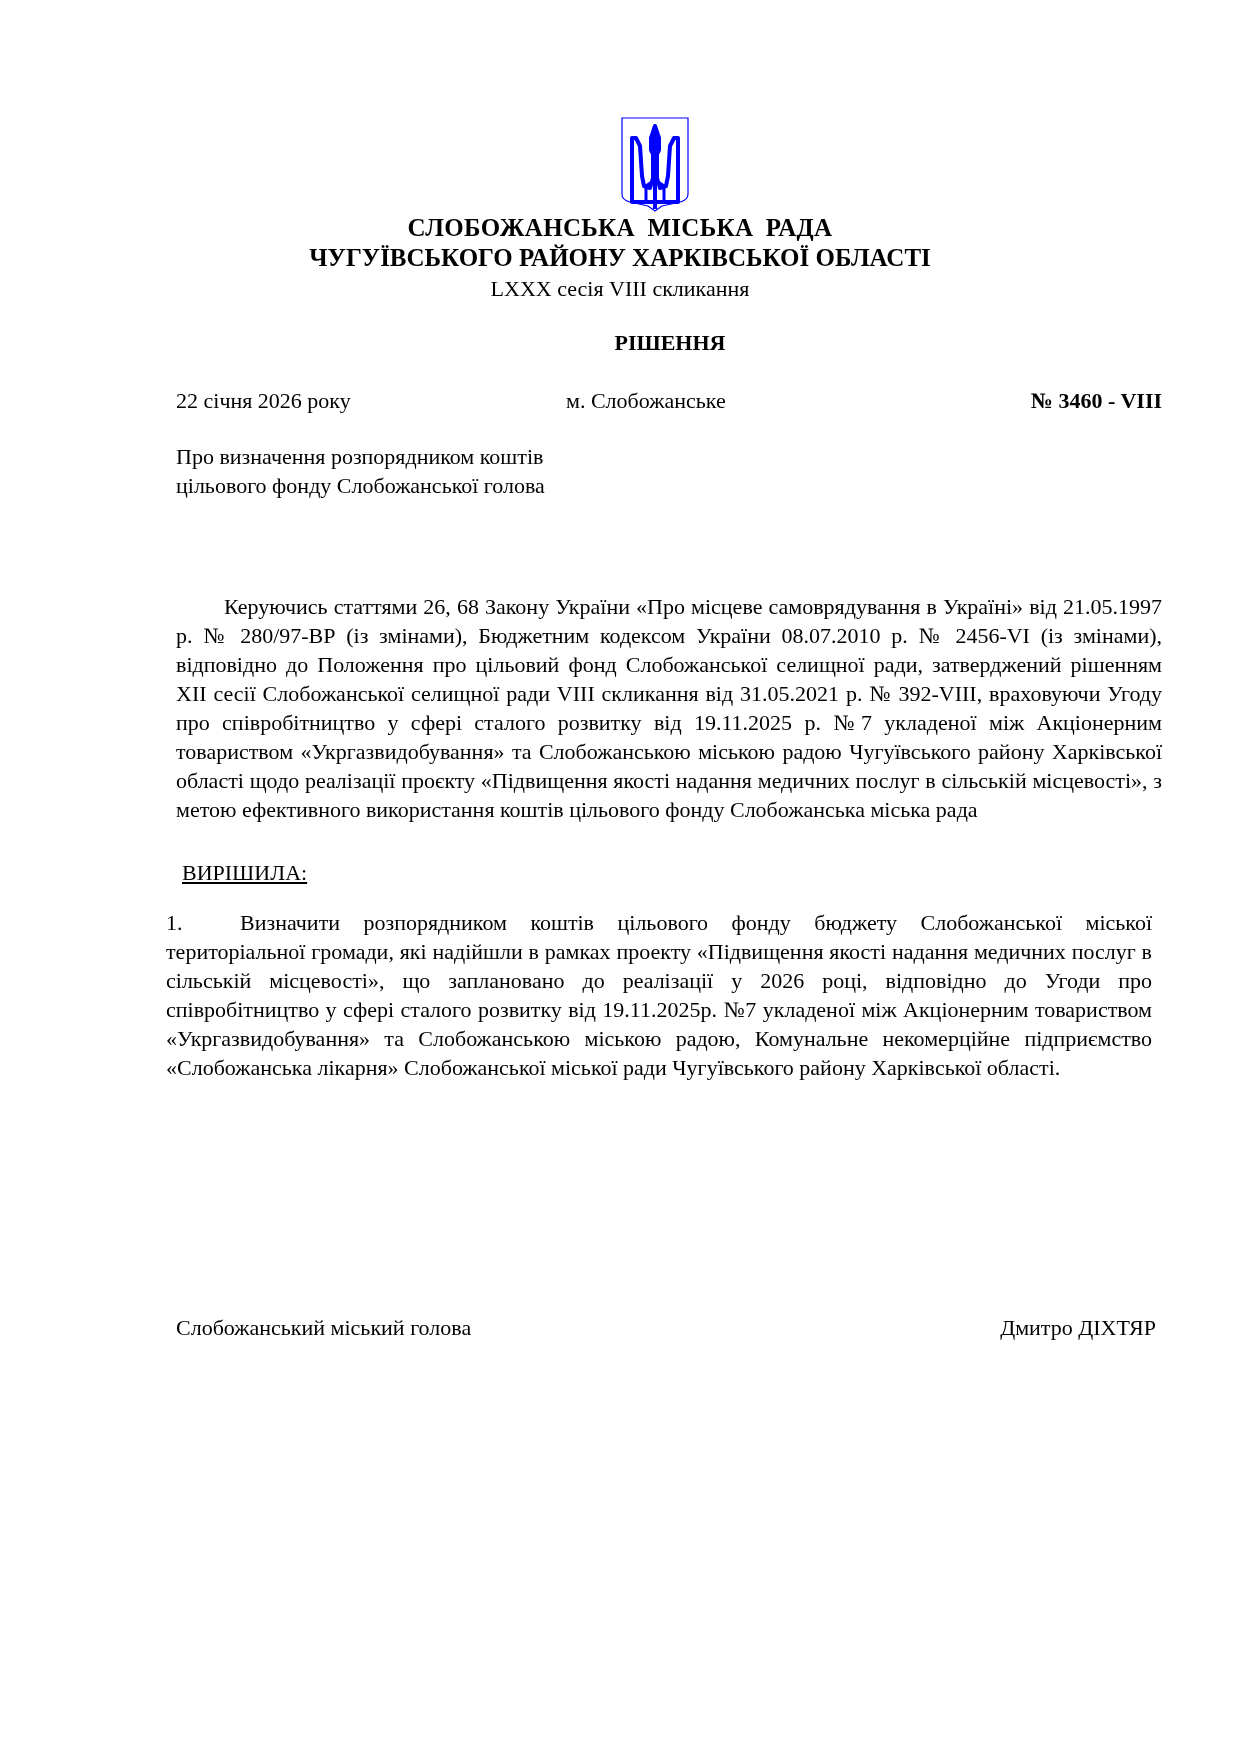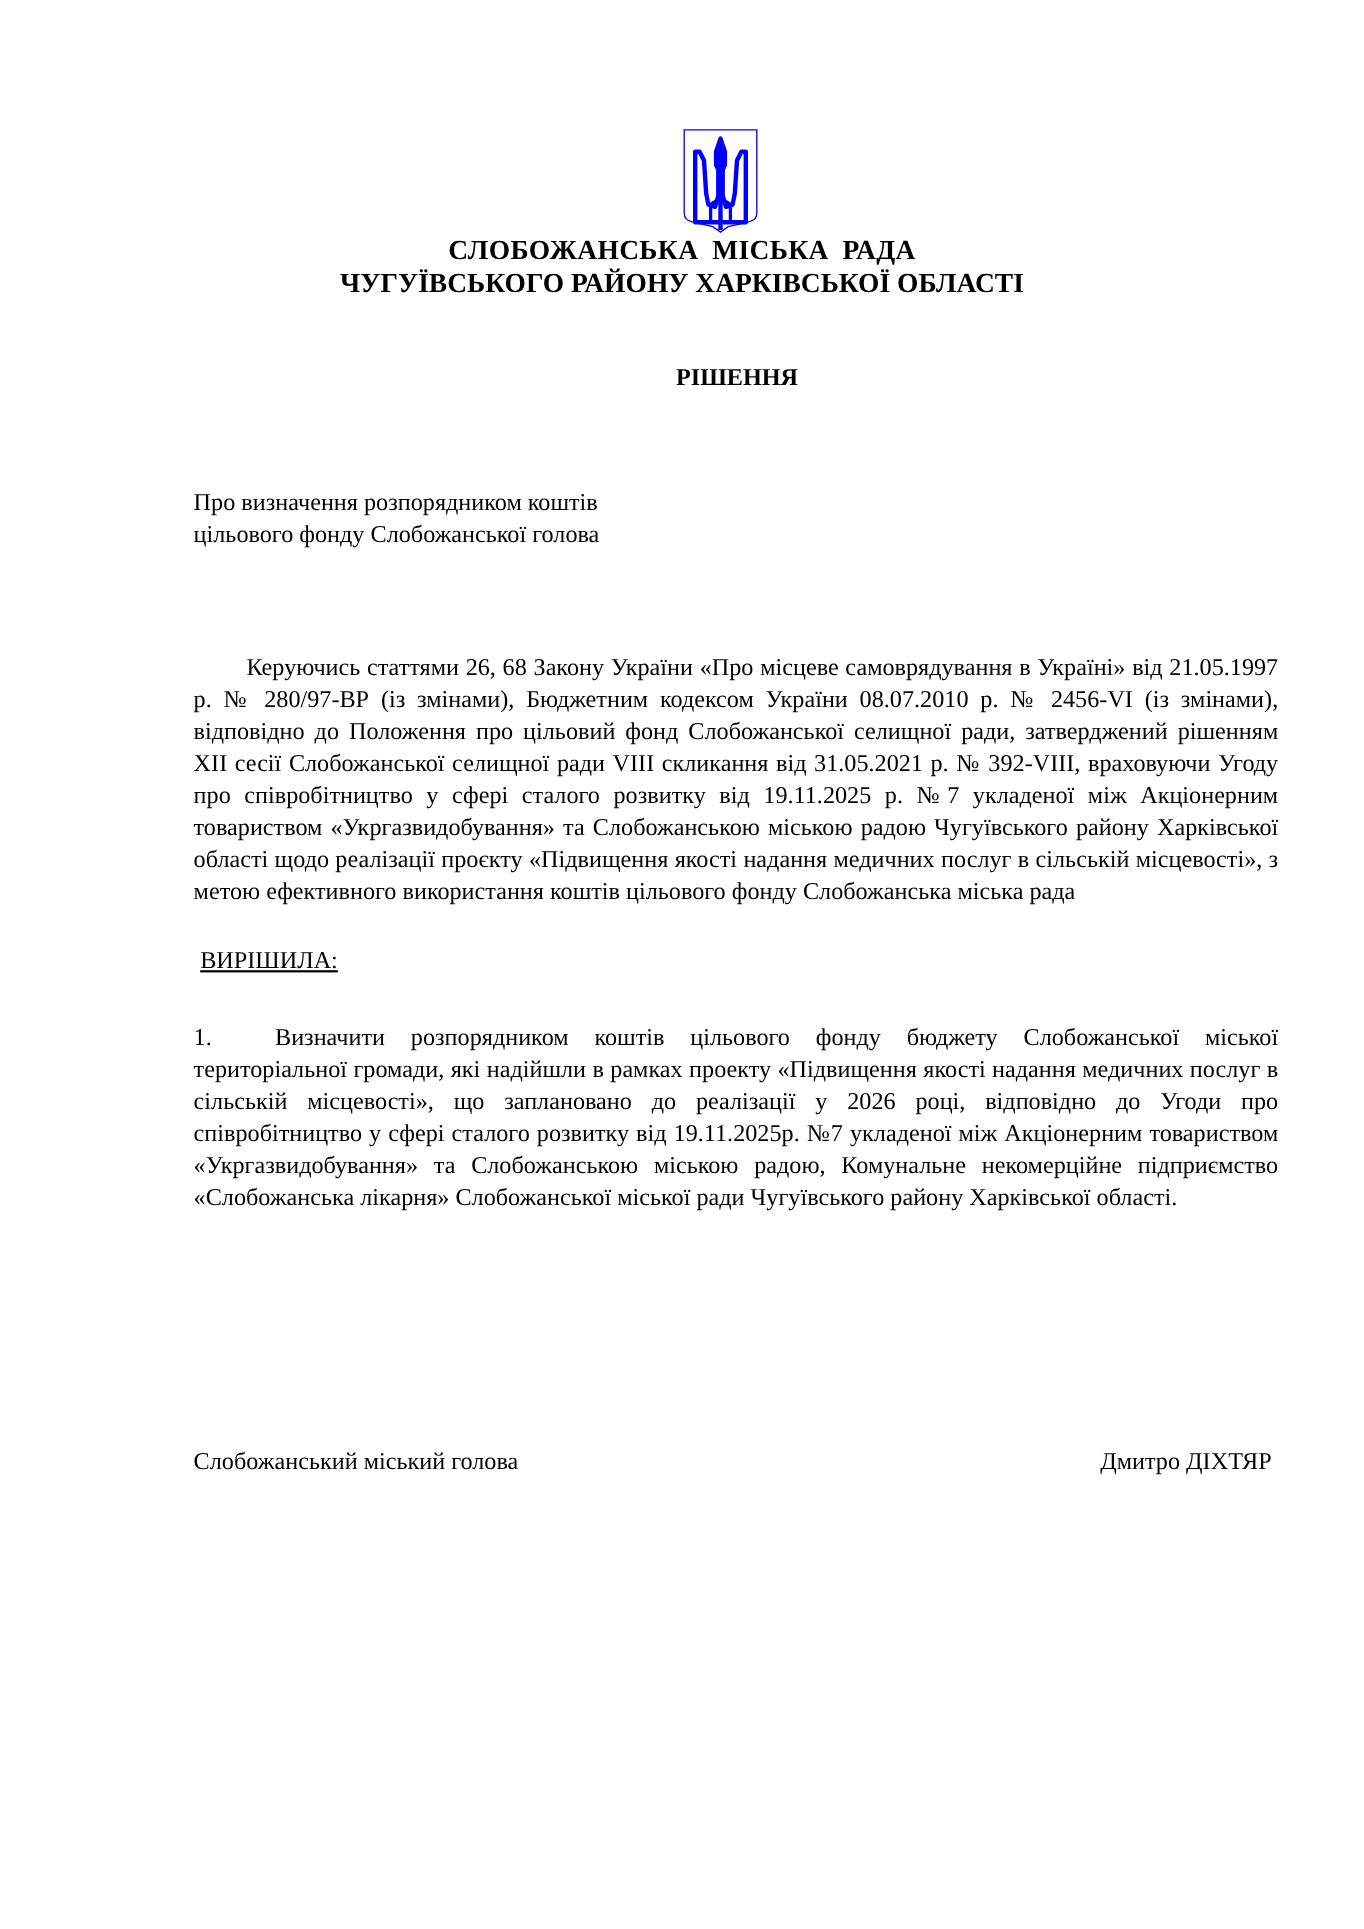--- a/index.html
+++ b/index.html
@@ -13,21 +13,21 @@
   .hdr3 { top: 276px; font-size: 22px; }
   .decision { position: absolute; top: 330px; left: 0; width: 1340px; text-align: center; font-size: 22px; font-weight: bold; }
   .meta { position: absolute; top: 388px; left: 176px; width: 986px; height: 30px; font-size: 22px; }
   .meta .date { position: absolute; left: 0; }
   .meta .place { position: absolute; left: 390px; }
   .meta .num { position: absolute; right: 0; font-weight: bold; }
   .subject { position: absolute; top: 442px; left: 176px; width: 520px; font-size: 22px; font-weight: normal; line-height: 29px; }
   .body { position: absolute; left: 176px; width: 986px; font-size: 22px; line-height: 29px; text-align: justify; }
   .p1 { top: 592px; text-indent: 48px; }
   .resolved { position: absolute; top: 860px; left: 182px; font-size: 22px; text-decoration: underline; }
-  .items { position: absolute; top: 908px; left: 176px; width: 986px; font-size: 22px; line-height: 29px; text-align: justify; margin-top: 20px; }
+  .items { position: absolute; top: 908px; left: 166px; width: 986px; font-size: 22px; line-height: 29px; text-align: justify; }
   .items .item { margin: 0; }
   .items .item .n { display: inline-block; width: 74px; }
   .items .item.i2 .n { width: 56px; }
   .sign { position: absolute; top: 1315px; left: 176px; width: 980px; font-size: 22px; }
   .sign .who { position: absolute; left: 0; }
   .sign .name { position: absolute; right: 0; }
 </style>
 </head>
 <body>
 
@@ -38,23 +38,29 @@
       <path d="M2 2 H68 V78 Q68 84 60 86 L42 90 L35 95 L28 90 L10 86 Q2 84 2 78 Z" fill="none" stroke="#0000ff" stroke-width="1.2"></path>
       <path d="M35 10 L31 22 L31 34 L33 38 L33 62 L30 72 L24 70 L22 60 L20 30 L16 22 L12 22 L12 86 L58 86 L58 22 L54 22 L50 30 L48 60 L46 70 L40 72 L37 62 L37 38 L39 34 L39 22 Z" fill="none" stroke="#0000ff" stroke-width="4" stroke-linejoin="round"></path>
       <path d="M35 12 L32 22 L32 36 L35 40 L38 36 L38 22 Z" fill="#0000ff"></path>
       <path d="M26 70 Q35 62 44 70 L44 86 L26 86 Z" fill="none" stroke="#0000ff" stroke-width="3"></path>
       <line x1="35" y1="62" x2="35" y2="93" stroke="#0000ff" stroke-width="4"></line>
     </svg>
   </div>
 
   <div class="hdr hdr1">СЛОБОЖАНСЬКА  МІСЬКА  РАДА</div>
   <div class="hdr hdr2">ЧУГУЇВСЬКОГО РАЙОНУ ХАРКІВСЬКОЇ ОБЛАСТІ</div>
+  <div class="hdr hdr3">LXXX сесія VIII скликання</div>
 
   <div class="decision">РІШЕННЯ</div>
 
+  <div class="meta">
+    <span class="date">22 січня 2026 року</span>
+    <span class="place">м. Слобожанське</span>
+    <span class="num">№ 3460 - VIII</span>
+  </div>
 
   <div class="subject">
     <div>Про визначення розпорядником коштів</div>
     <div>цільового фонду Слобожанської голова</div>
   </div>
 
   <div class="body p1">Керуючись статтями 26, 68 Закону України «Про місцеве самоврядування в Україні» від 21.05.1997 р. № 280/97-ВР (із змінами), Бюджетним кодексом України 08.07.2010 р. № 2456-VI (із змінами), відповідно до Положення  про цільовий фонд Слобожанської селищної ради, затверджений рішенням XII сесії Слобожанської селищної ради VIII скликання від 31.05.2021 р. № 392-VIII,  враховуючи Угоду  про співробітництво у сфері сталого розвитку від 19.11.2025 р. №7 укладеної  між Акціонерним товариством «Укргазвидобування» та Слобожанською міською радою Чугуївського району Харківської області щодо реалізації проєкту «Підвищення якості надання медичних послуг в сільській місцевості»,  з метою  ефективного використання коштів цільового фонду Слобожанська міська рада</div>
 
   <div class="resolved">ВИРІШИЛА:</div>
 

